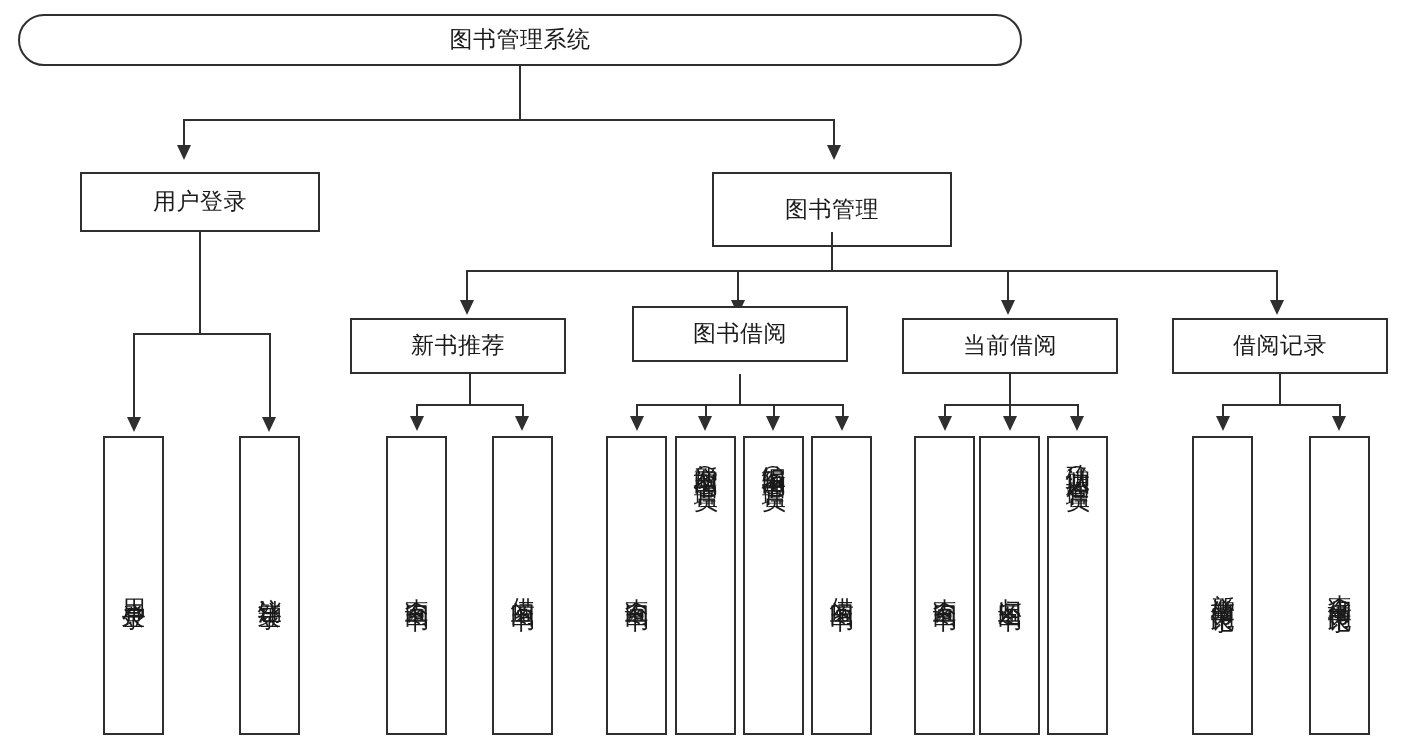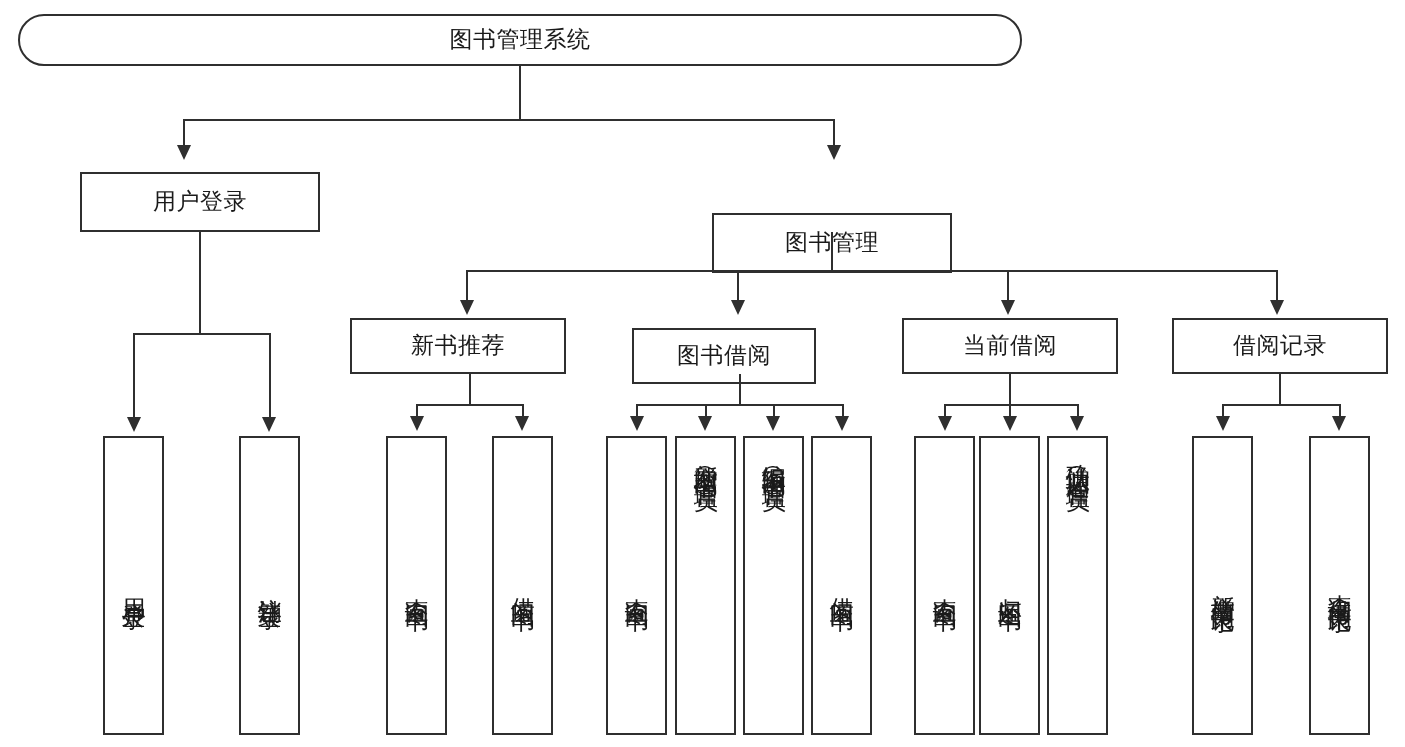--- a/index.html
+++ b/index.html
@@ -103,21 +103,21 @@
   <div class="hline" style="left:183px;top:119px;width:652px;"></div>
   <div class="vline" style="left:183px;top:119px;height:28px;"></div>
   <div class="arrow" style="left:176.7px;top:145px;"></div>
   <div class="vline" style="left:833px;top:119px;height:28px;"></div>
   <div class="arrow" style="left:826.7px;top:145px;"></div>
 
   <div class="node h" style="left:80px;top:172px;width:240px;height:60px;">
     <span class="label">用户登录</span>
   </div>
 
-  <div class="node h" style="left:712px;top:172px;width:240px;height:60px;margin-top:41px;">
+  <div class="node h" style="left:712px;top:172px;width:240px;height:75px;">
     <span class="label">图书管理</span>
   </div>
 
   <div class="vline" style="left:198.8px;top:232px;height:103px;"></div>
   <div class="hline" style="left:133px;top:333px;width:138px;"></div>
   <div class="vline" style="left:133px;top:333px;height:86px;"></div>
   <div class="arrow" style="left:126.7px;top:417px;"></div>
   <div class="vline" style="left:268.6px;top:333px;height:86px;"></div>
   <div class="arrow" style="left:262.3px;top:417px;"></div>
 
@@ -128,21 +128,21 @@
   <div class="vline" style="left:736.8px;top:270px;height:32px;"></div>
   <div class="arrow" style="left:730.5px;top:300px;"></div>
   <div class="vline" style="left:1006.8px;top:270px;height:32px;"></div>
   <div class="arrow" style="left:1000.5px;top:300px;"></div>
   <div class="vline" style="left:1276px;top:270px;height:32px;"></div>
   <div class="arrow" style="left:1269.7px;top:300px;"></div>
 
   <div class="node h" style="left:350px;top:318px;width:216px;height:56px;">
     <span class="label">新书推荐</span>
   </div>
-  <div class="node h" style="left:632px;top:328px;width:184px;height:56px;">
+  <div class="node h" style="left:632px;top:306px;width:216px;height:56px;">
     <span class="label">图书借阅</span>
   </div>
   <div class="node h" style="left:1172px;top:318px;width:216px;height:56px;">
     <span class="label">借阅记录</span>
   </div>
   <div class="node h" style="left:902px;top:318px;width:216px;height:56px;">
     <span class="label">当前借阅</span>
   </div>
 
   <div class="vline" style="left:468.8px;top:374px;height:32px;"></div>

